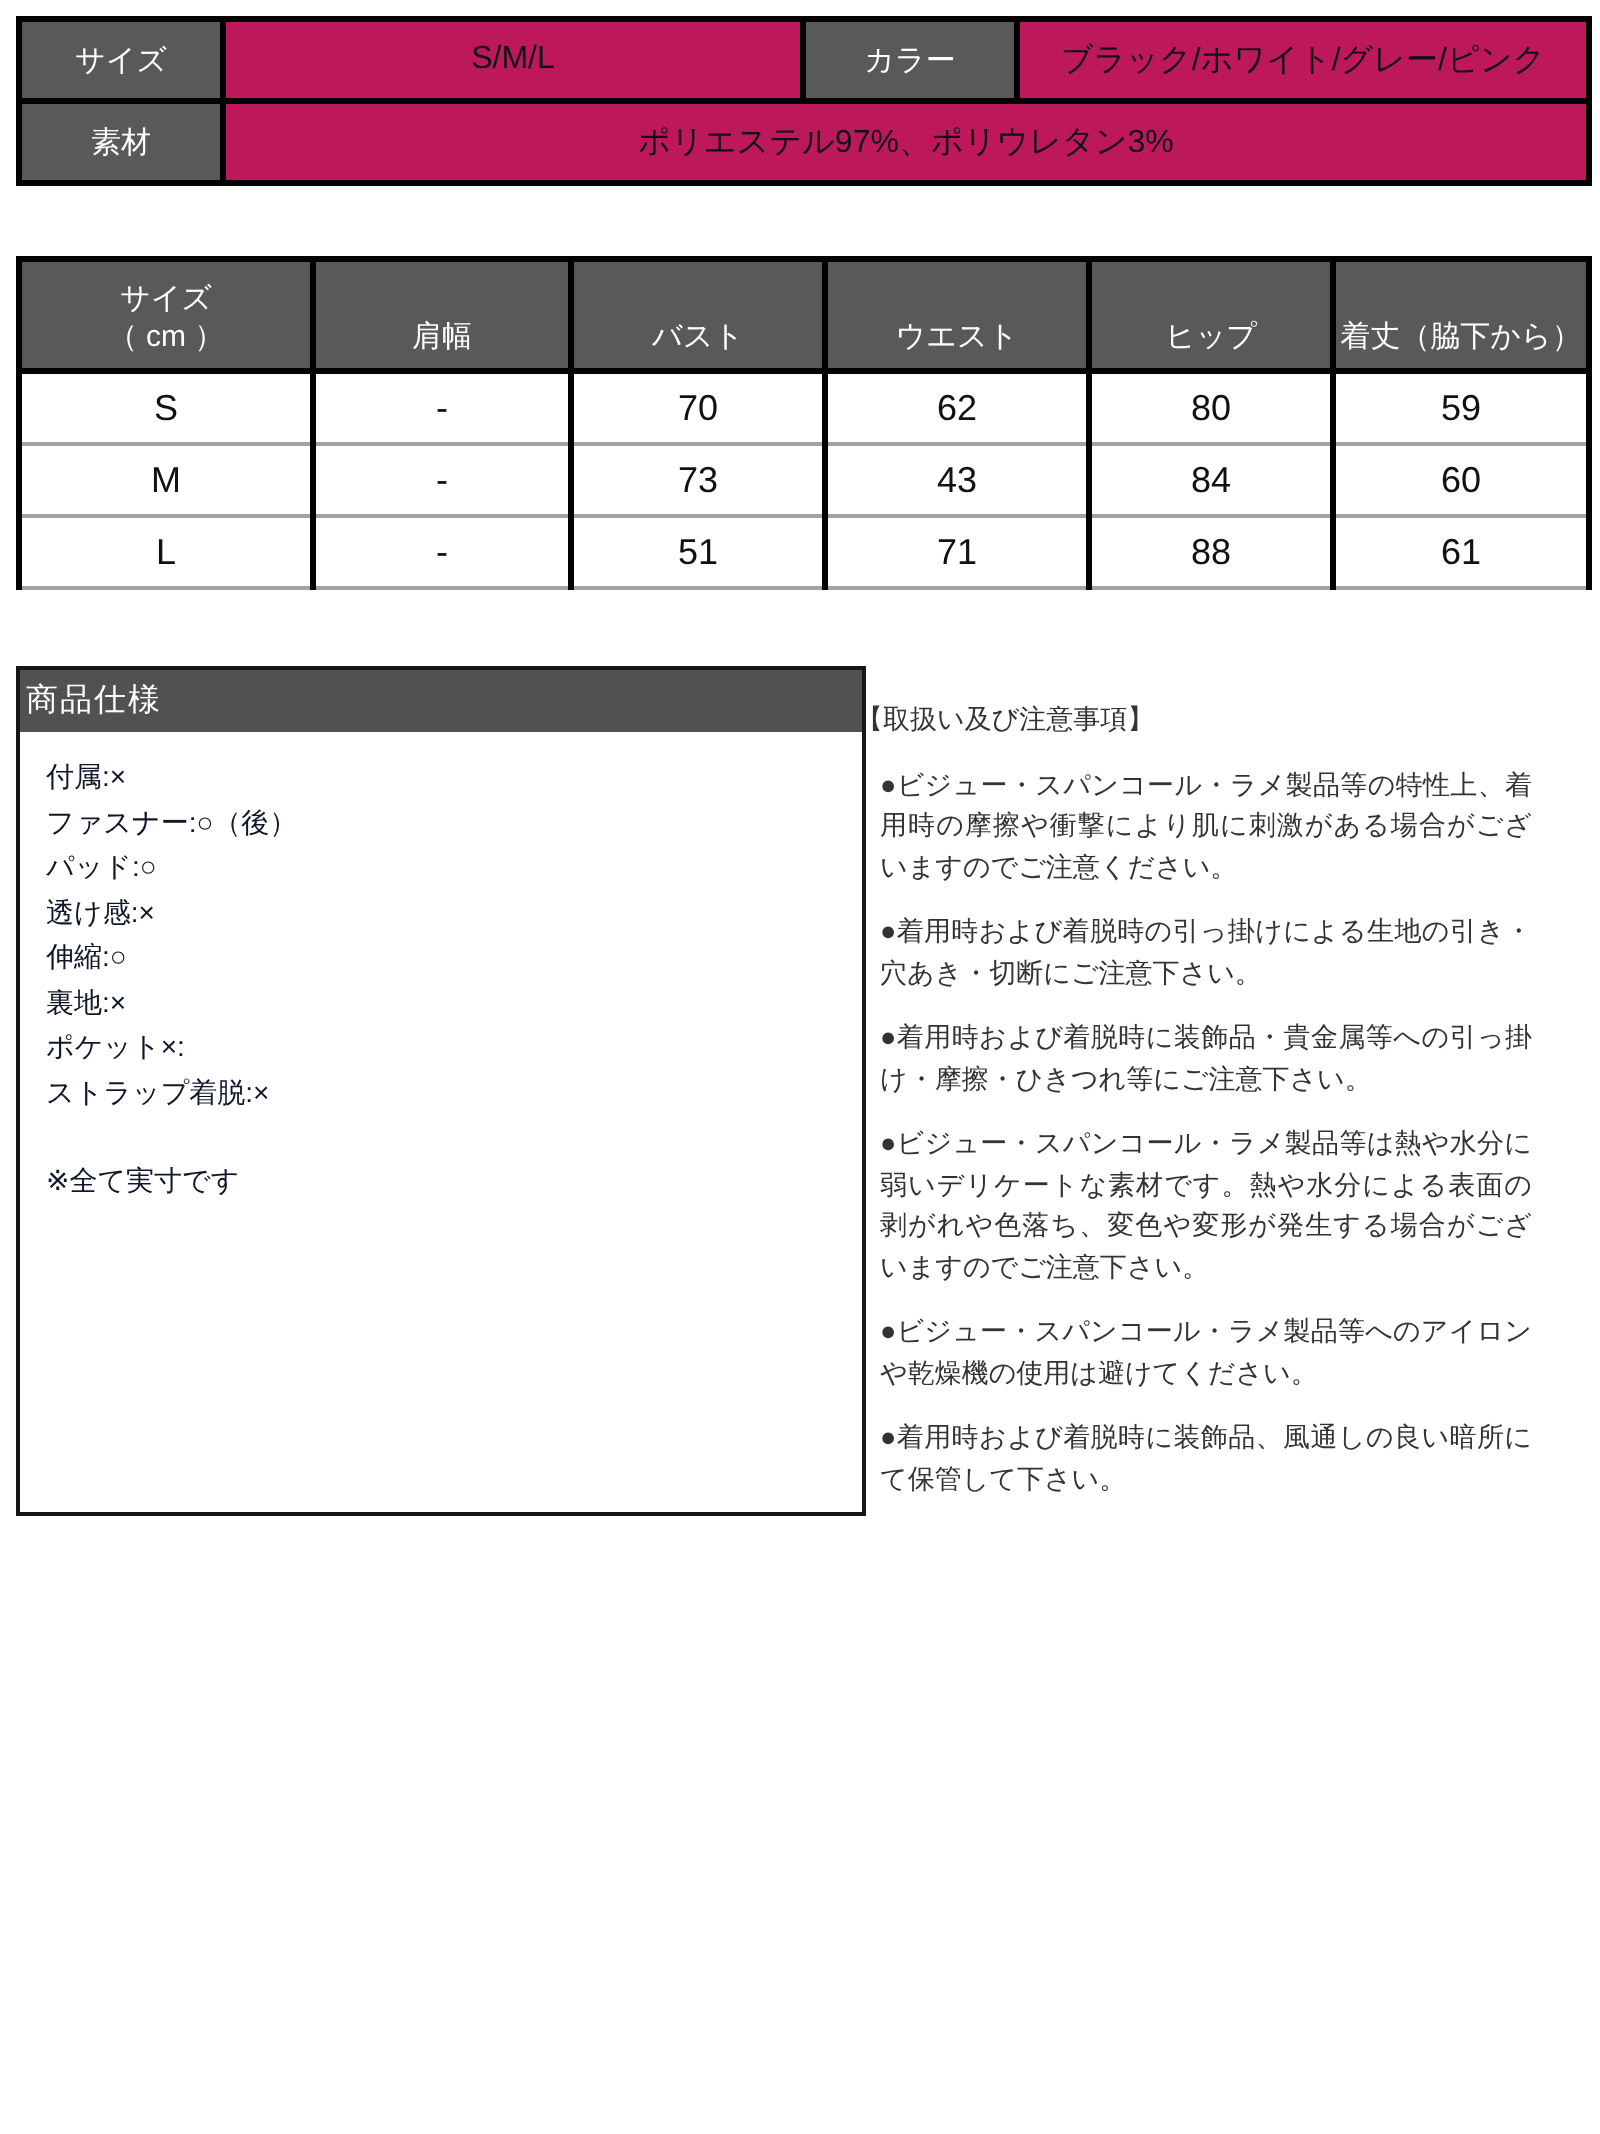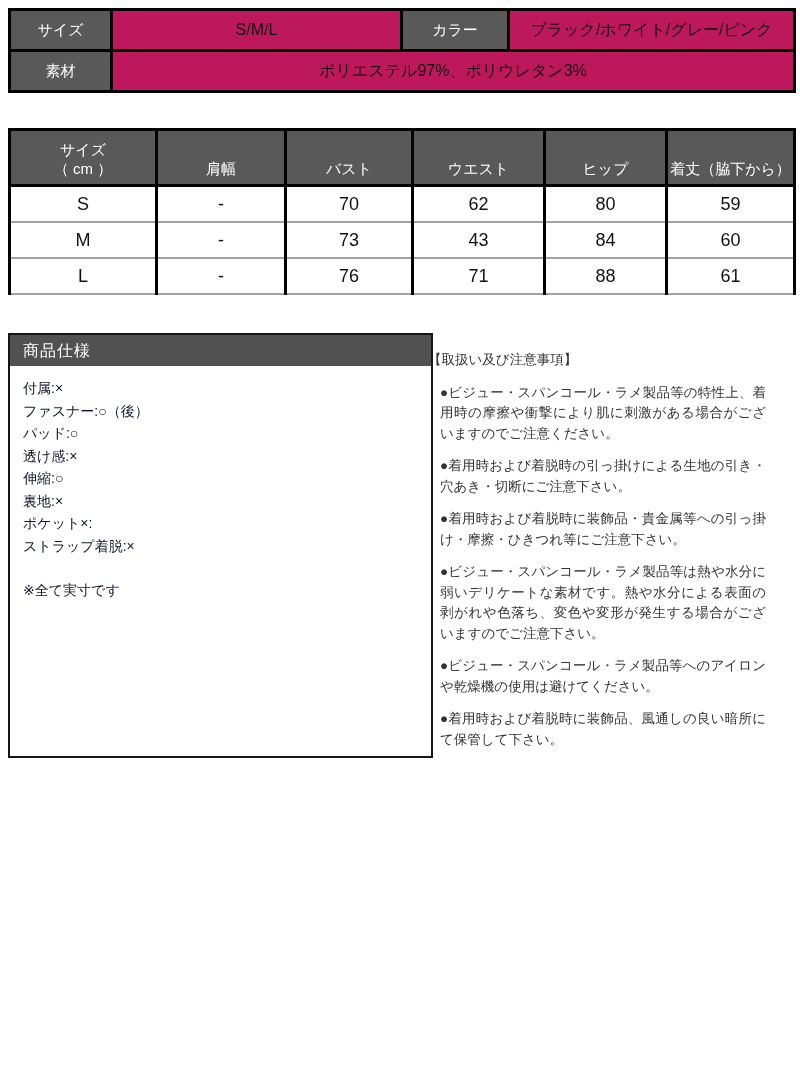--- a/index.html
+++ b/index.html
@@ -35,21 +35,21 @@
     border-bottom:2px solid #a3a3a3;
   }
 
   
   .spec-box{
     left:8px;top:333px;width:425px;height:425px;
     border:2px solid #161616;box-sizing:border-box;background:#ffffff;
   }
   .spec-title{
     background:#515151;color:#ffffff;font-size:16px;height:31px;
-    line-height:31px;padding-left:13px;letter-spacing:1px;
+    line-height:31px;padding-left:3px;letter-spacing:1px;
   }
   .spec-body{padding:11px 14px 0 13px;font-size:14px;color:#0f172a;}
   .spec-item{line-height:22.5px;white-space:pre;}
   .spec-note{margin-top:22px;line-height:22px;}
 
   
   .notes{
     left:428px;top:350px;width:350px;font-size:13.5px;line-height:20.5px;
     color:#333333;text-align:justify;
   }
@@ -113,21 +113,21 @@
     <td>M</td>
     <td>-</td>
     <td>73</td>
     <td>43</td>
     <td>84</td>
     <td>60</td>
   </tr>
   <tr>
     <td>L</td>
     <td>-</td>
-    <td>76</td>
+    <td>51</td>
     <td>71</td>
     <td>88</td>
     <td>61</td>
   </tr>
 </tbody>
   </table>
 
 <div class="spec-box abs">
   <div class="spec-title">商品仕様</div>
   <div class="spec-body">

